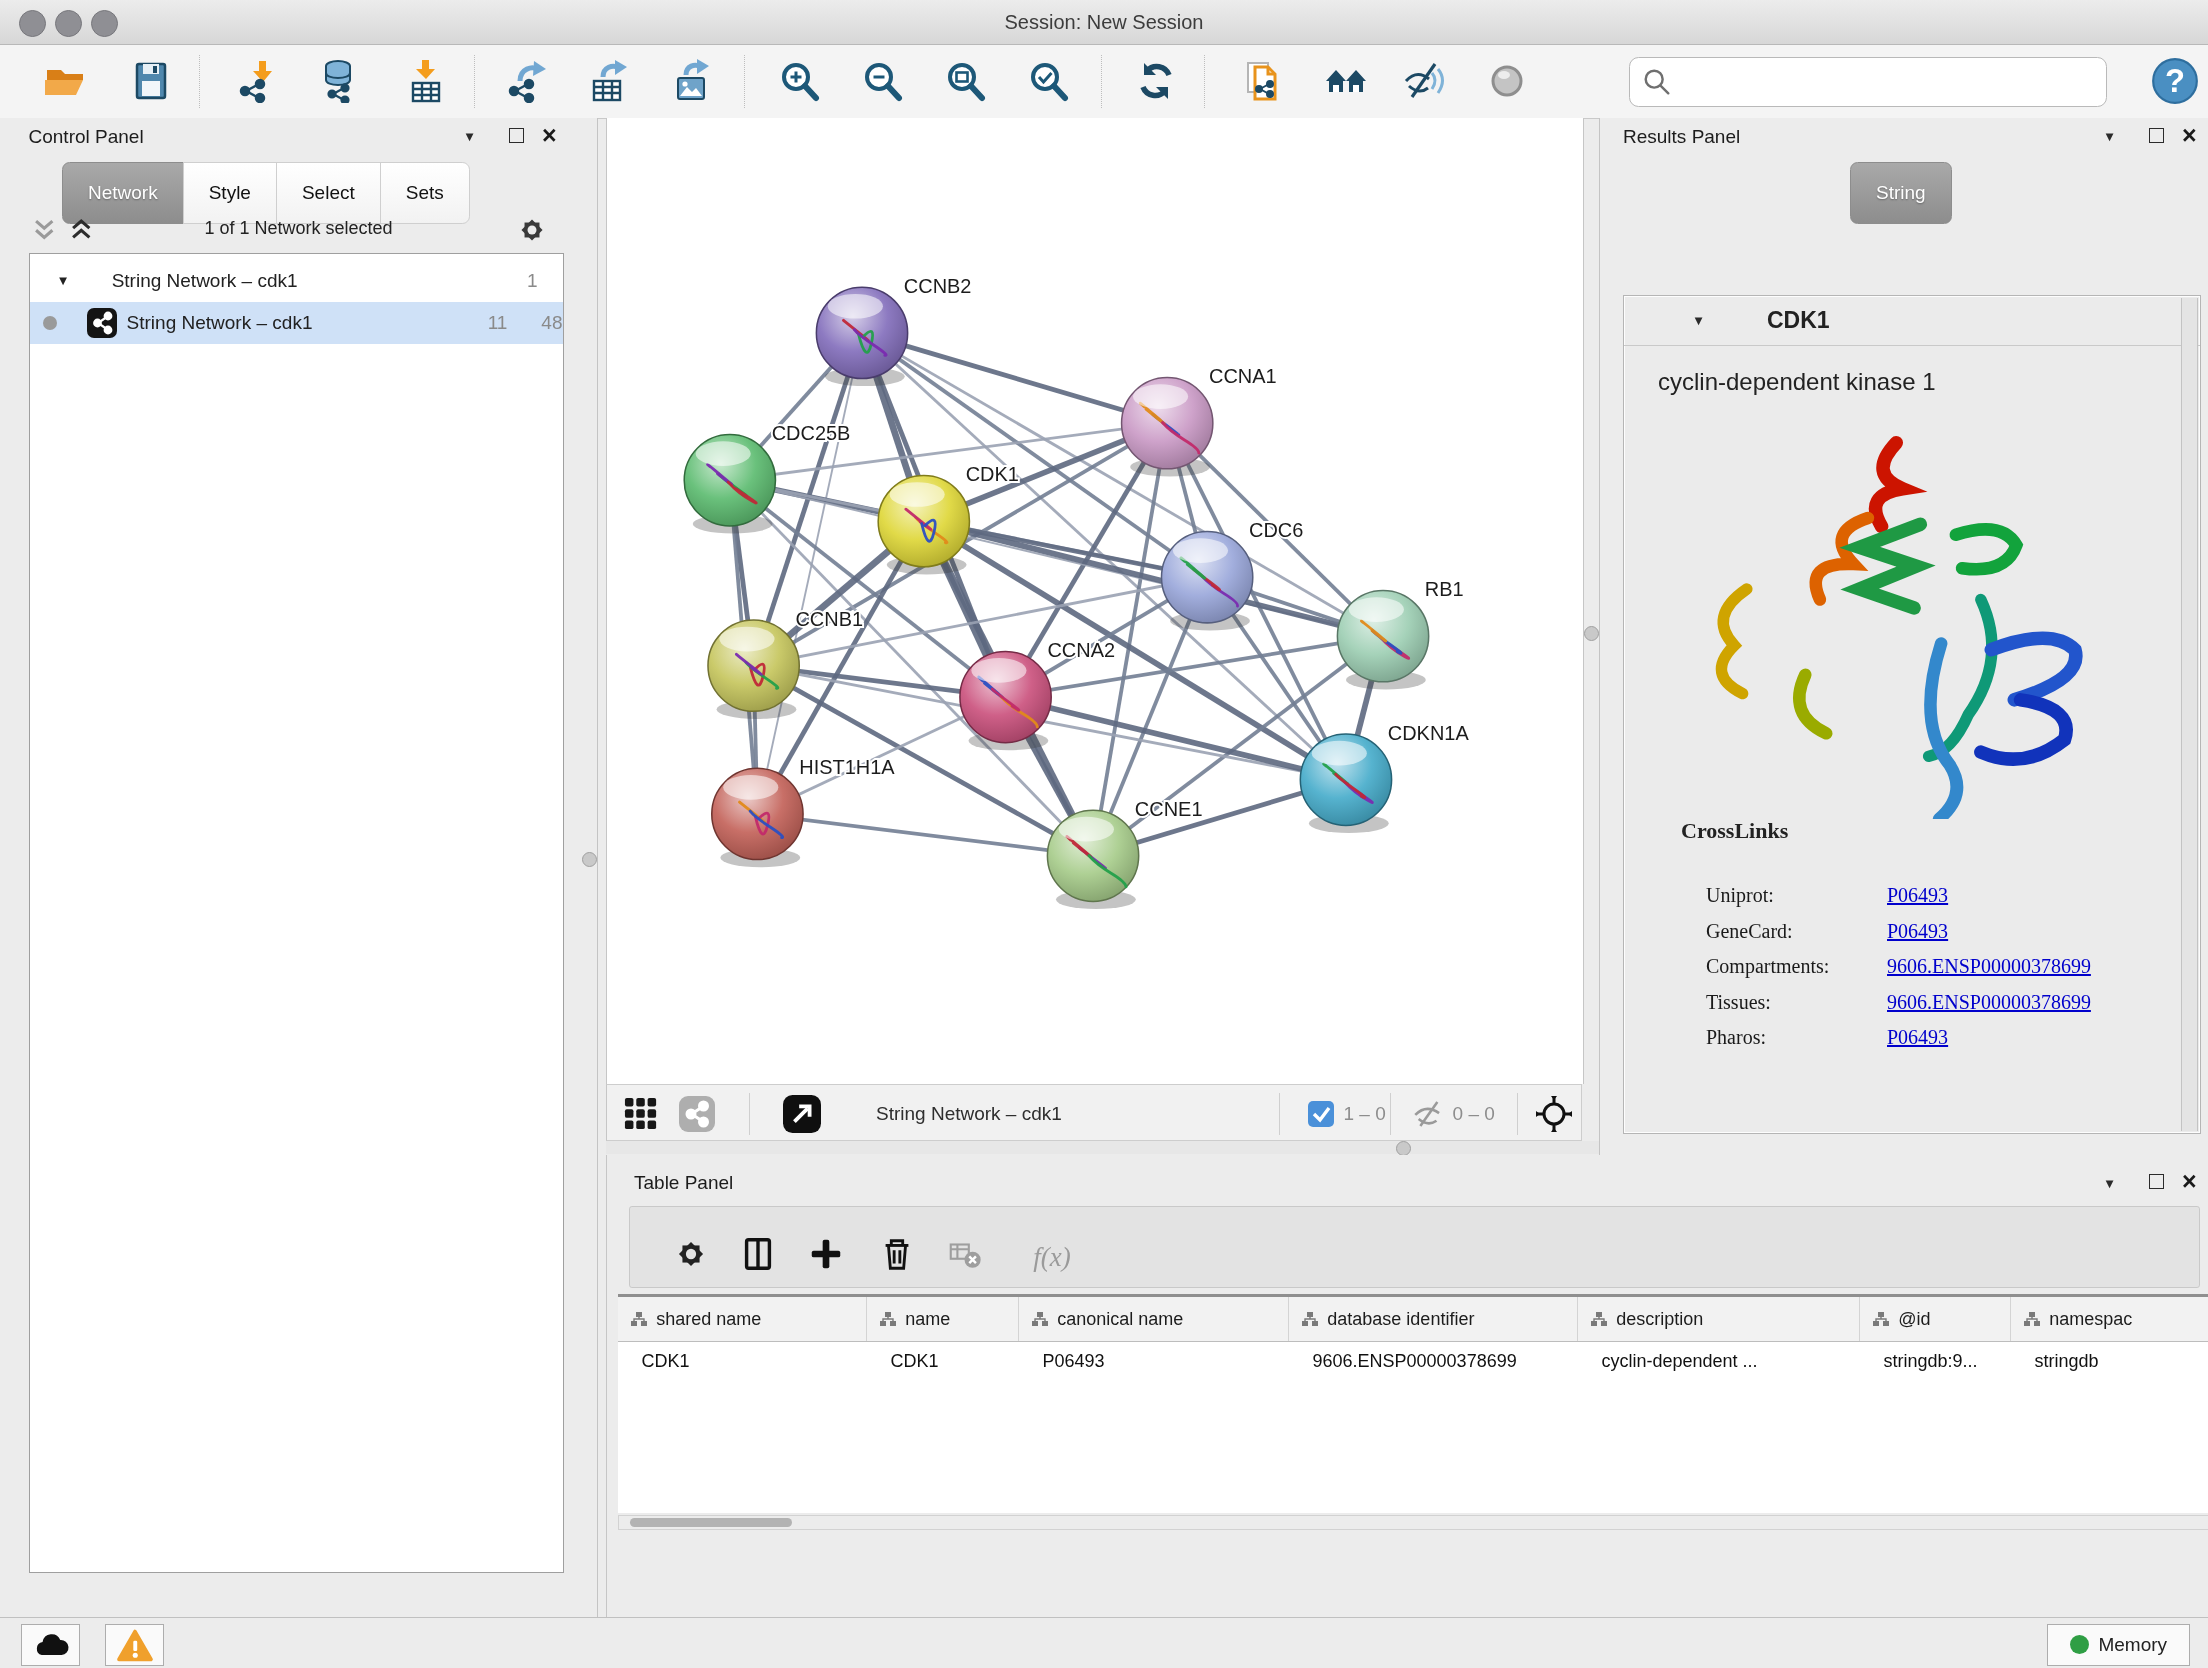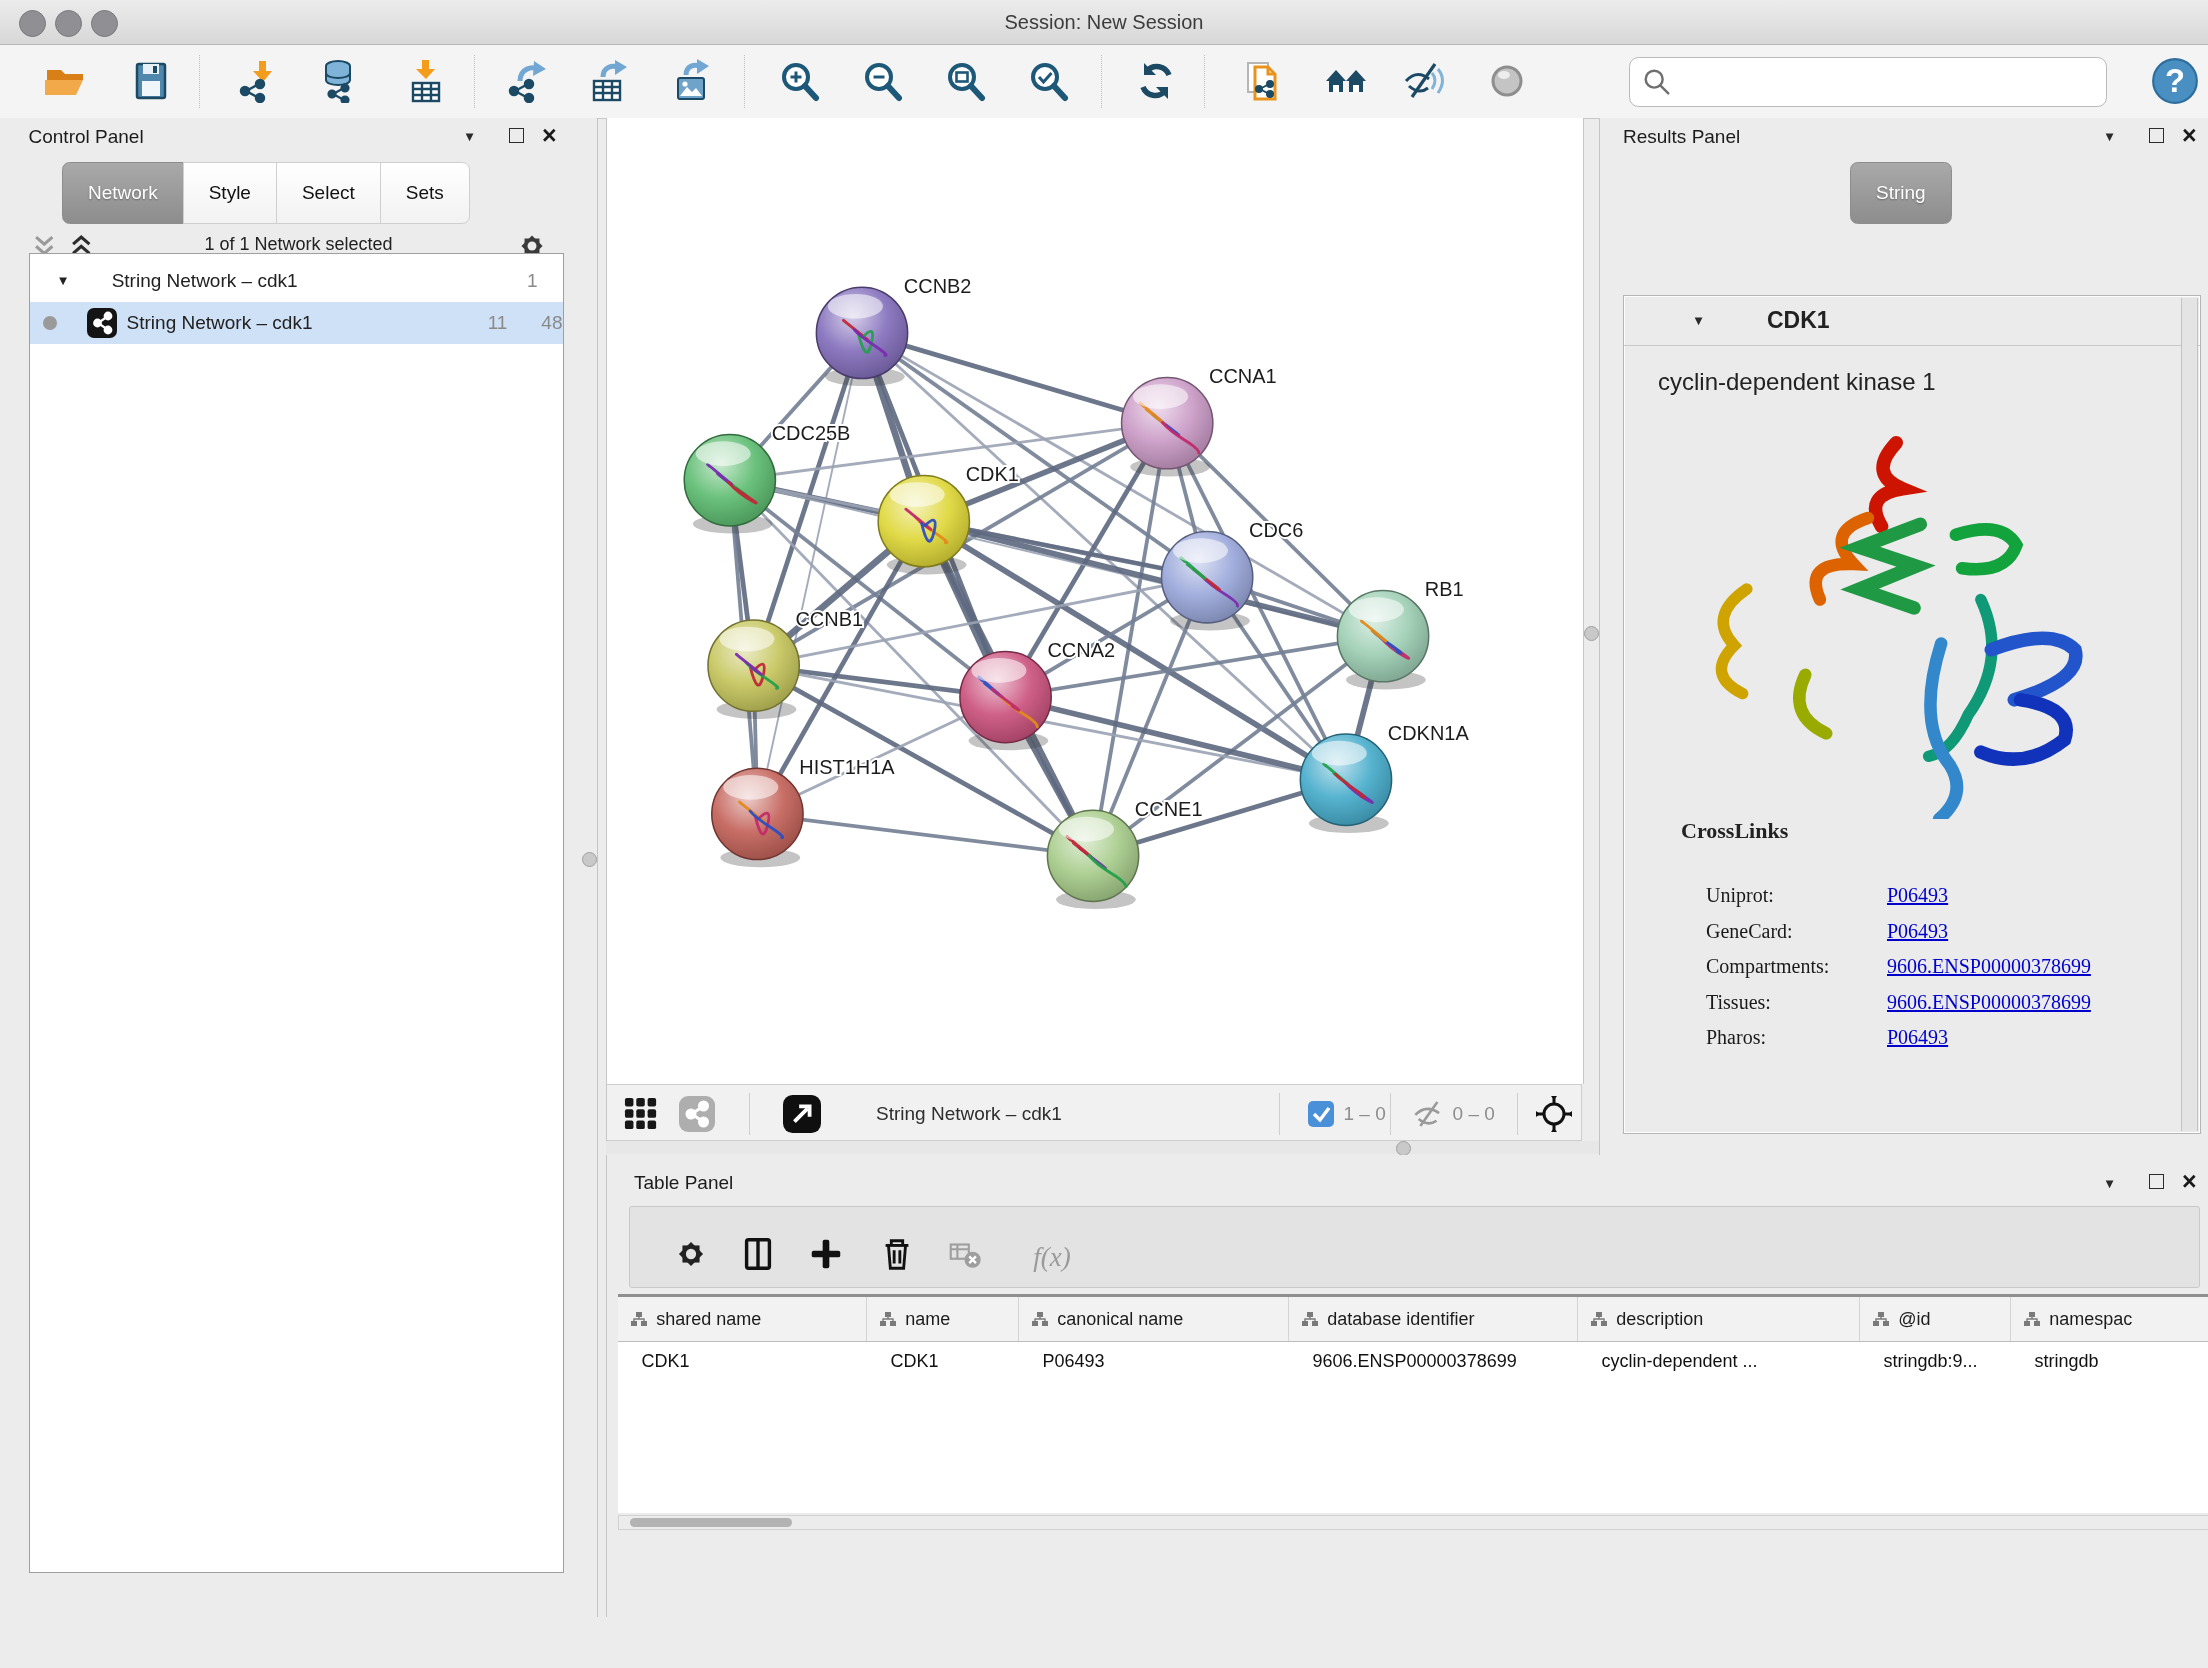--- a/index.html
+++ b/index.html
@@ -26,21 +26,21 @@
   .tab:first-child{border-radius:7.6px 0 0 7.6px;}
   .tab:last-child{border-radius:0 7.6px 7.6px 0;}
   .tab.sel{background:linear-gradient(#a9a9a9,#8d8d8d);color:#fff;border-color:#8d8d8d;text-shadow:0 1px 1.9px rgba(0,0,0,.35);}
   .tab.single{border-radius:7.6px;}
   
   .ctl{position:absolute;left:0;top:118px;width:597px;height:1499px;background:#ececec;border-right:1px solid #c4c4c4;}
   .treebox{position:absolute;left:28.5px;top:135px;width:533px;height:1318px;background:#fff;border:1.9px solid #9f9f9f;}
   .trow{position:relative;height:42px;display:flex;align-items:center;font-size:19px;}
   .trow .cnt{color:#8a8a8a;}
   .trow.sel{background:#cfe1f7;}
-  .statusrow{position:absolute;left:0;top:106px;width:597px;height:44px;}
+  .statusrow{position:absolute;left:0;top:90px;width:597px;height:44px;}
   
   .canvas{position:absolute;left:606px;top:118px;width:976px;height:966px;background:#fff;border-left:1px solid #c6c6c6;border-right:1px solid #c6c6c6;}
   .netfooter{position:absolute;left:606px;top:1084px;width:976px;height:57px;background:#f1f1f1;border:1px solid #cdcdcd;border-left:1px solid #c6c6c6;box-sizing:border-box;}
   .nfdiv{position:absolute;top:7.6px;height:42px;border-left:1px solid #cfcfcf;}
   .nfitem{position:absolute;top:0;height:57px;display:flex;align-items:center;}
   .nftext{font-size:19px;color:#8d8d8d;}
   
   .results{position:absolute;left:1599px;top:118px;width:610px;height:1037px;background:#ececec;border-left:1px solid #c4c4c4;}
   .rbox{position:absolute;background:#ebebeb;border:1.9px solid #b5b5b5;box-shadow:inset 0 0 0 1px #fdfdfd;}
   .btn{background:linear-gradient(#ffffff,#f4f4f4);border:1px solid #ababab;border-radius:8.6px;font-size:19px;color:#111;display:inline-flex;align-items:center;justify-content:center;cursor:pointer;}
@@ -812,15 +812,33 @@
           <div class="td" style="width: 199px;">stringdb</div>
         </div>
       <div class="tbody-space"></div>
     </div>
     <div class="hscroll">
         <div class="hthumb"></div>
       </div>
 
   </div>
 
+  <div class="statusbar">
+    <div class="sbtn" style="left:21px;width:57px">
+      <svg width="38" height="32" viewBox="0 0 44 38">
+          <path d="M11 31a8 8 0 0 1 1-15.6A11 11 0 0 1 33 13a8.5 8.5 0 0 1 1.5 18z" fill="#111"></path>
+        </svg>
+    </div>
+    <div class="sbtn" style="left:105px;width:57px">
+      <svg width="38" height="34" viewBox="0 0 44 40">
+          <path d="M22 4L41 37H3z" fill="#f0a02c" stroke="#f0a02c" stroke-width="4" stroke-linejoin="round"></path>
+          <rect x="20" y="15" width="4.6" height="12" rx="1.5" fill="#fff"></rect>
+          <circle cx="22.3" cy="32" r="3" fill="#fff"></circle>
+        </svg>
+    </div>
+    <div class="sbtn" style="left:2047px;width:141px">
+      <span style="width:19px;height:19px;border-radius:50%;background:#2f9e44;display:inline-block;margin-right:9.5px"></span>
+      <span style="font-size:19px">Memory</span>
+    </div>
+  </div>
 
 </div>
 
 
 </body></html>

